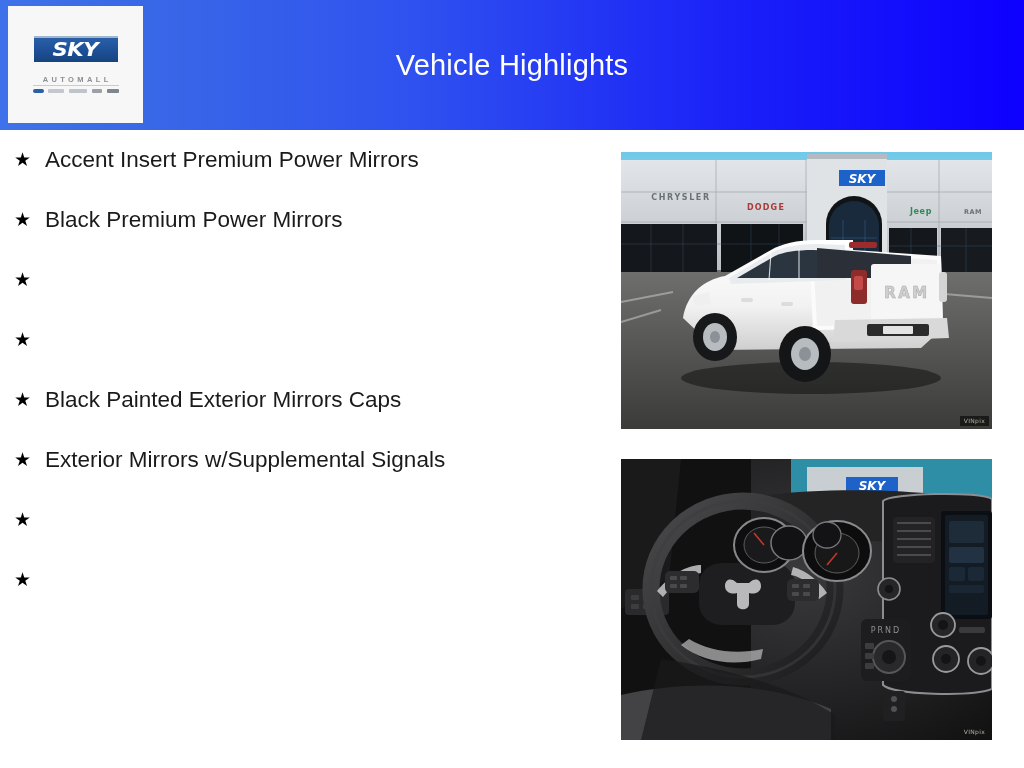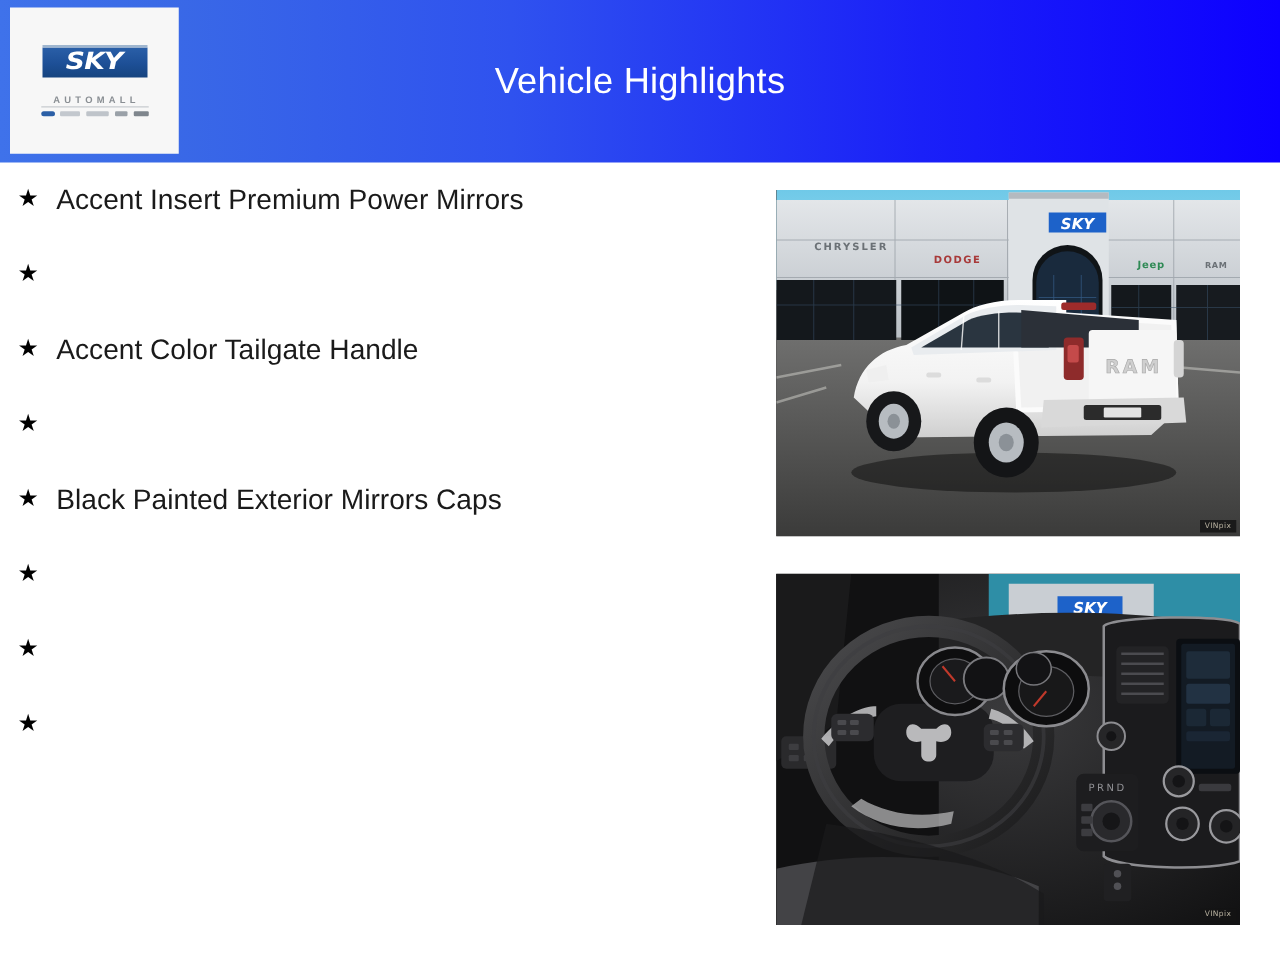--- a/index.html
+++ b/index.html
@@ -192,34 +192,35 @@
   </div>
 </div>
 
 <div class="features">
   <div class="feature-item">
     <span class="bullet-star">★</span>
     <span class="feature-label">Accent Insert Premium Power Mirrors</span>
   </div>
   <div class="feature-item">
     <span class="bullet-star">★</span>
-  </div>
-  <div class="feature-item">
-    <span class="bullet-star">★</span>
-    <span class="feature-label">Accent Color Tailgate Handle</span>
+    <span class="feature-label">Black Premium Power Mirrors</span>
+  </div>
+  <div class="feature-item">
+    <span class="bullet-star">★</span>
   </div>
   <div class="feature-item">
     <span class="bullet-star">★</span>
   </div>
   <div class="feature-item">
     <span class="bullet-star">★</span>
     <span class="feature-label">Black Painted Exterior Mirrors Caps</span>
   </div>
   <div class="feature-item">
     <span class="bullet-star">★</span>
+    <span class="feature-label">Exterior Mirrors w/Supplemental Signals</span>
   </div>
   <div class="feature-item">
     <span class="bullet-star">★</span>
   </div>
   <div class="feature-item">
     <span class="bullet-star">★</span>
   </div>
 </div>
 
 <div class="photo" id="photo-exterior">

